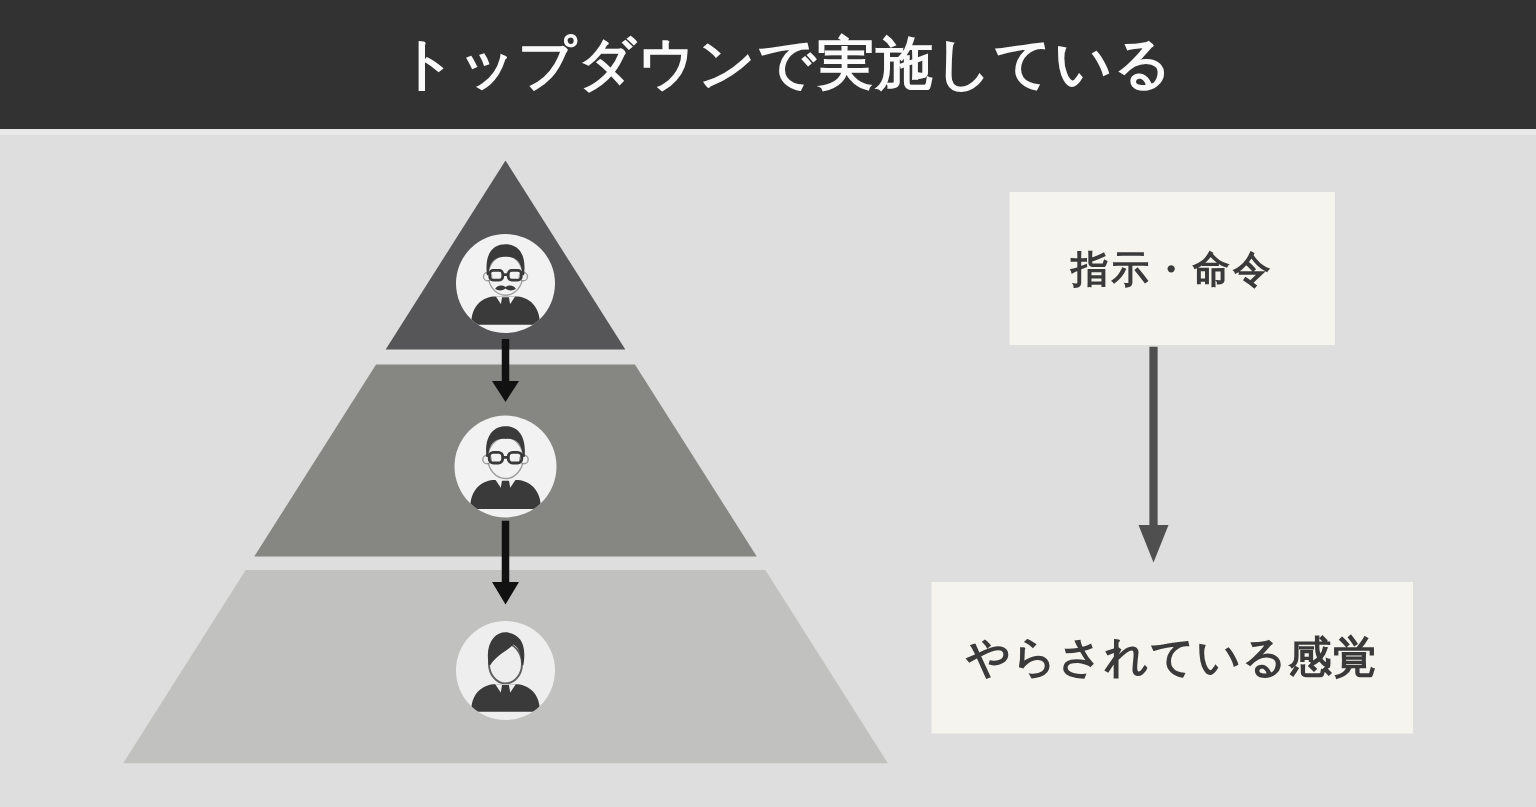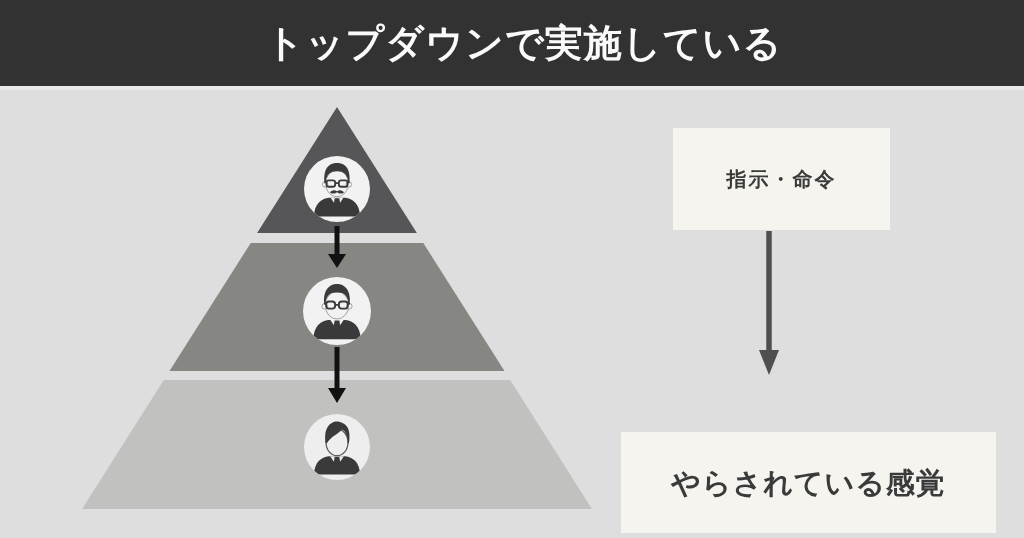--- a/index.html
+++ b/index.html
@@ -55,29 +55,28 @@
   .callout{
     position:absolute;
     background:#f5f4ef;
     display:flex;flex-direction:column;align-items:center;justify-content:center;
     color:#3a3a3a;
     font-weight:bold;
     text-align:center;
   }
   .instruction-box{
     left:673px;top:128px;width:217px;height:102px;
-    font-size:20px;
+    font-size:25px;
     letter-spacing:2px;
   }
   .result-box{
-    left:621px;top:388px;width:375px;height:101px;
+    left:621px;top:388px;width:321px;height:101px;
     font-size:29px;
     line-height:36px;
     letter-spacing:1px;
-    margin-top:44px;
   }
   .cause-effect-arrow{
     position:absolute;left:758px;top:231px;width:22px;height:145px;
   }
   .cause-effect-arrow svg{width:100%;height:100%;display:block;}
 </style>
 </head>
 <body>
 
 <div class="canvas">

